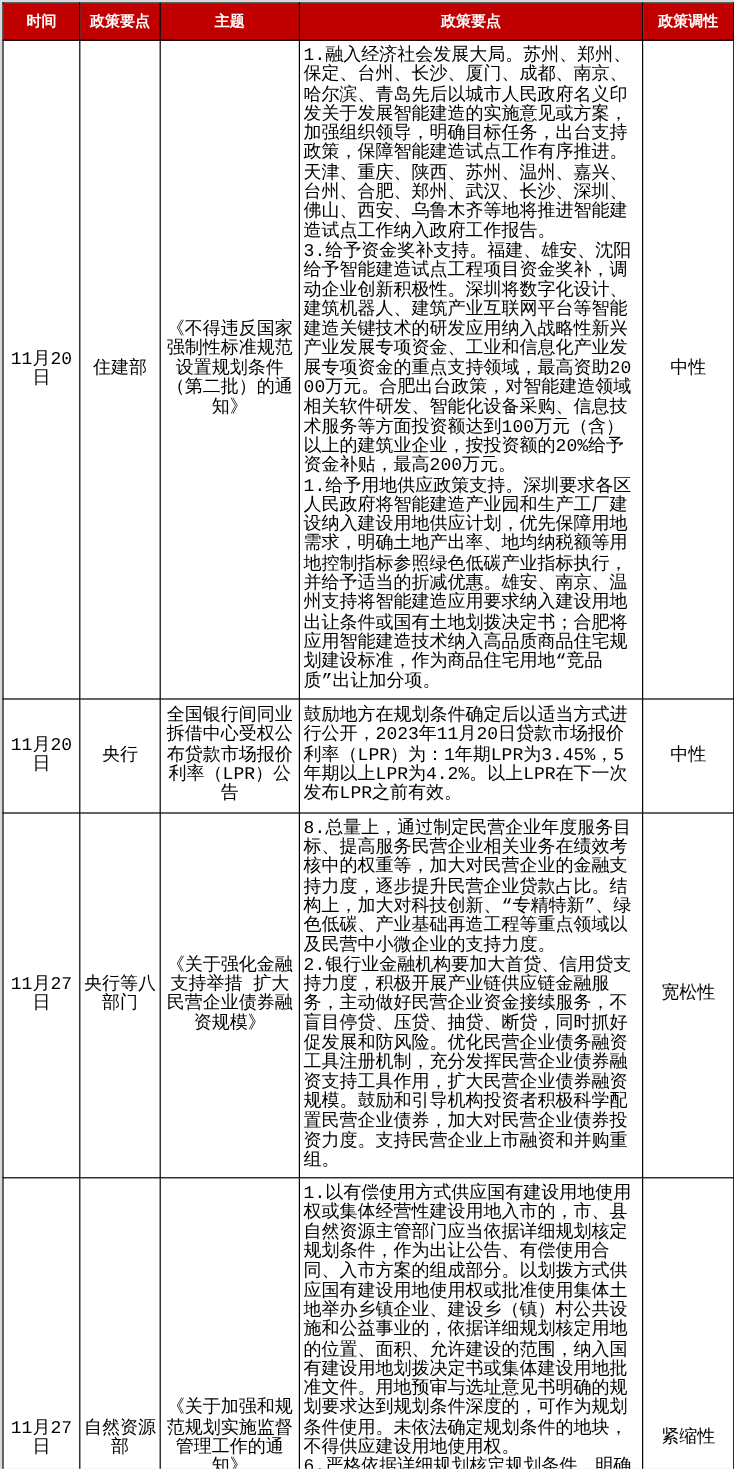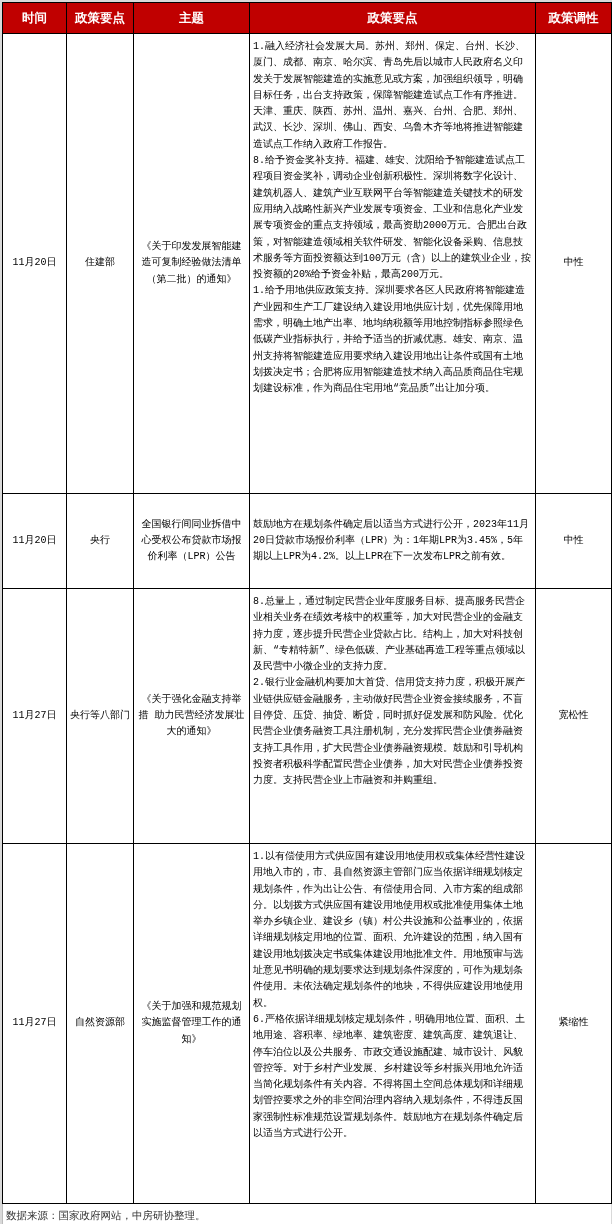--- a/index.html
+++ b/index.html
@@ -1,20 +1,20 @@
 <!DOCTYPE html>
 <html><head>
 <meta charset="utf-8">
 <style>
   html, body { margin: 0; padding: 0; background: #d9d9d9; }
   body { width: 612px; height: 1224px; overflow: hidden; position: relative; font-family: "DejaVu Sans", sans-serif; }
   .sheet { position: absolute; left: 2px; top: 2px; width: 609px; background: #ffffff; }
   table { border-collapse: collapse; table-layout: fixed; width: 609px; font-family: Liberation Mono, monospace; }
   th { background: #c00000; color: #ffffff; font-weight: bold; font-size: 12.5px; height: 30px; border: 1px solid #000; padding: 0; text-align: center; }
-  td { border: 1px solid #000; font-size: 10px; line-height: 16.3px; color: #000; vertical-align: middle; text-align: center; padding: 0 3px; }
+  td { border: 1px solid #000; font-size: 15px; line-height: 16.3px; color: #000; vertical-align: middle; text-align: center; padding: 0 3px; }
   td.points { text-align: left; padding: 5px 4px 5px 3px; vertical-align: top; word-break: break-all; }
   td.topic { padding: 0 4px; }
   .pt { display: block; }
   .source { font-size: 10.5px; color: #333; padding: 4px 3px; height: 14px; line-height: 14px; background: #fff; border-left: 1px solid #bbb; }
 </style>
 </head>
 <body>
 
 <div class="sheet">
   <table>
@@ -31,41 +31,41 @@
         <th>政策要点</th>
         <th>主题</th>
         <th>政策要点</th>
         <th>政策调性</th>
       </tr>
     </thead>
     <tbody>
       <tr style="height:460px">
         <td>11月20日</td>
         <td>住建部</td>
-        <td class="topic">《关于印发发展智能建造可复制经验做法清单（第二批）的通知》</td>
+        <td class="topic">《不得违反国家强制性标准规范设置规划条件（第二批）的通知》</td>
         <td class="points">
           <span class="pt">1.融入经济社会发展大局。苏州、郑州、保定、台州、长沙、厦门、成都、南京、哈尔滨、青岛先后以城市人民政府名义印发关于发展智能建造的实施意见或方案，加强组织领导，明确目标任务，出台支持政策，保障智能建造试点工作有序推进。天津、重庆、陕西、苏州、温州、嘉兴、台州、合肥、郑州、武汉、长沙、深圳、佛山、西安、乌鲁木齐等地将推进智能建造试点工作纳入政府工作报告。</span>
-          <span class="pt">8.给予资金奖补支持。福建、雄安、沈阳给予智能建造试点工程项目资金奖补，调动企业创新积极性。深圳将数字化设计、建筑机器人、建筑产业互联网平台等智能建造关键技术的研发应用纳入战略性新兴产业发展专项资金、工业和信息化产业发展专项资金的重点支持领域，最高资助2000万元。合肥出台政策，对智能建造领域相关软件研发、智能化设备采购、信息技术服务等方面投资额达到100万元（含）以上的建筑业企业，按投资额的20%给予资金补贴，最高200万元。</span>
+          <span class="pt">3.给予资金奖补支持。福建、雄安、沈阳给予智能建造试点工程项目资金奖补，调动企业创新积极性。深圳将数字化设计、建筑机器人、建筑产业互联网平台等智能建造关键技术的研发应用纳入战略性新兴产业发展专项资金、工业和信息化产业发展专项资金的重点支持领域，最高资助2000万元。合肥出台政策，对智能建造领域相关软件研发、智能化设备采购、信息技术服务等方面投资额达到100万元（含）以上的建筑业企业，按投资额的20%给予资金补贴，最高200万元。</span>
           <span class="pt">1.给予用地供应政策支持。深圳要求各区人民政府将智能建造产业园和生产工厂建设纳入建设用地供应计划，优先保障用地需求，明确土地产出率、地均纳税额等用地控制指标参照绿色低碳产业指标执行，并给予适当的折减优惠。雄安、南京、温州支持将智能建造应用要求纳入建设用地出让条件或国有土地划拨决定书；合肥将应用智能建造技术纳入高品质商品住宅规划建设标准，作为商品住宅用地“竞品质”出让加分项。</span>
         </td>
         <td>中性</td>
       </tr>
       <tr style="height:95px">
         <td>11月20日</td>
         <td>央行</td>
         <td class="topic">全国银行间同业拆借中心受权公布贷款市场报价利率（LPR）公告</td>
         <td class="points" style="vertical-align:middle">
           <span class="pt">鼓励地方在规划条件确定后以适当方式进行公开，2023年11月20日贷款市场报价利率（LPR）为：1年期LPR为3.45%，5年期以上LPR为4.2%。以上LPR在下一次发布LPR之前有效。</span>
         </td>
         <td>中性</td>
       </tr>
       <tr style="height:255px">
         <td>11月27日</td>
         <td>央行等八部门</td>
-        <td class="topic">《关于强化金融支持举措 助力民营经济发展壮大的通知》</td>
+        <td class="topic">《关于强化金融支持举措 扩大民营企业债券融资规模》</td>
         <td class="points">
           <span class="pt">8.总量上，通过制定民营企业年度服务目标、提高服务民营企业相关业务在绩效考核中的权重等，加大对民营企业的金融支持力度，逐步提升民营企业贷款占比。结构上，加大对科技创新、“专精特新”、绿色低碳、产业基础再造工程等重点领域以及民营中小微企业的支持力度。</span>
           <span class="pt">2.银行业金融机构要加大首贷、信用贷支持力度，积极开展产业链供应链金融服务，主动做好民营企业资金接续服务，不盲目停贷、压贷、抽贷、断贷，同时抓好促发展和防风险。优化民营企业债务融资工具注册机制，充分发挥民营企业债券融资支持工具作用，扩大民营企业债券融资规模。鼓励和引导机构投资者积极科学配置民营企业债券，加大对民营企业债券投资力度。支持民营企业上市融资和并购重组。</span>
         </td>
         <td>宽松性</td>
       </tr>
       <tr style="height:360px">
         <td>11月27日</td>
         <td>自然资源部</td>
         <td class="topic">《关于加强和规范规划实施监督管理工作的通知》</td>

